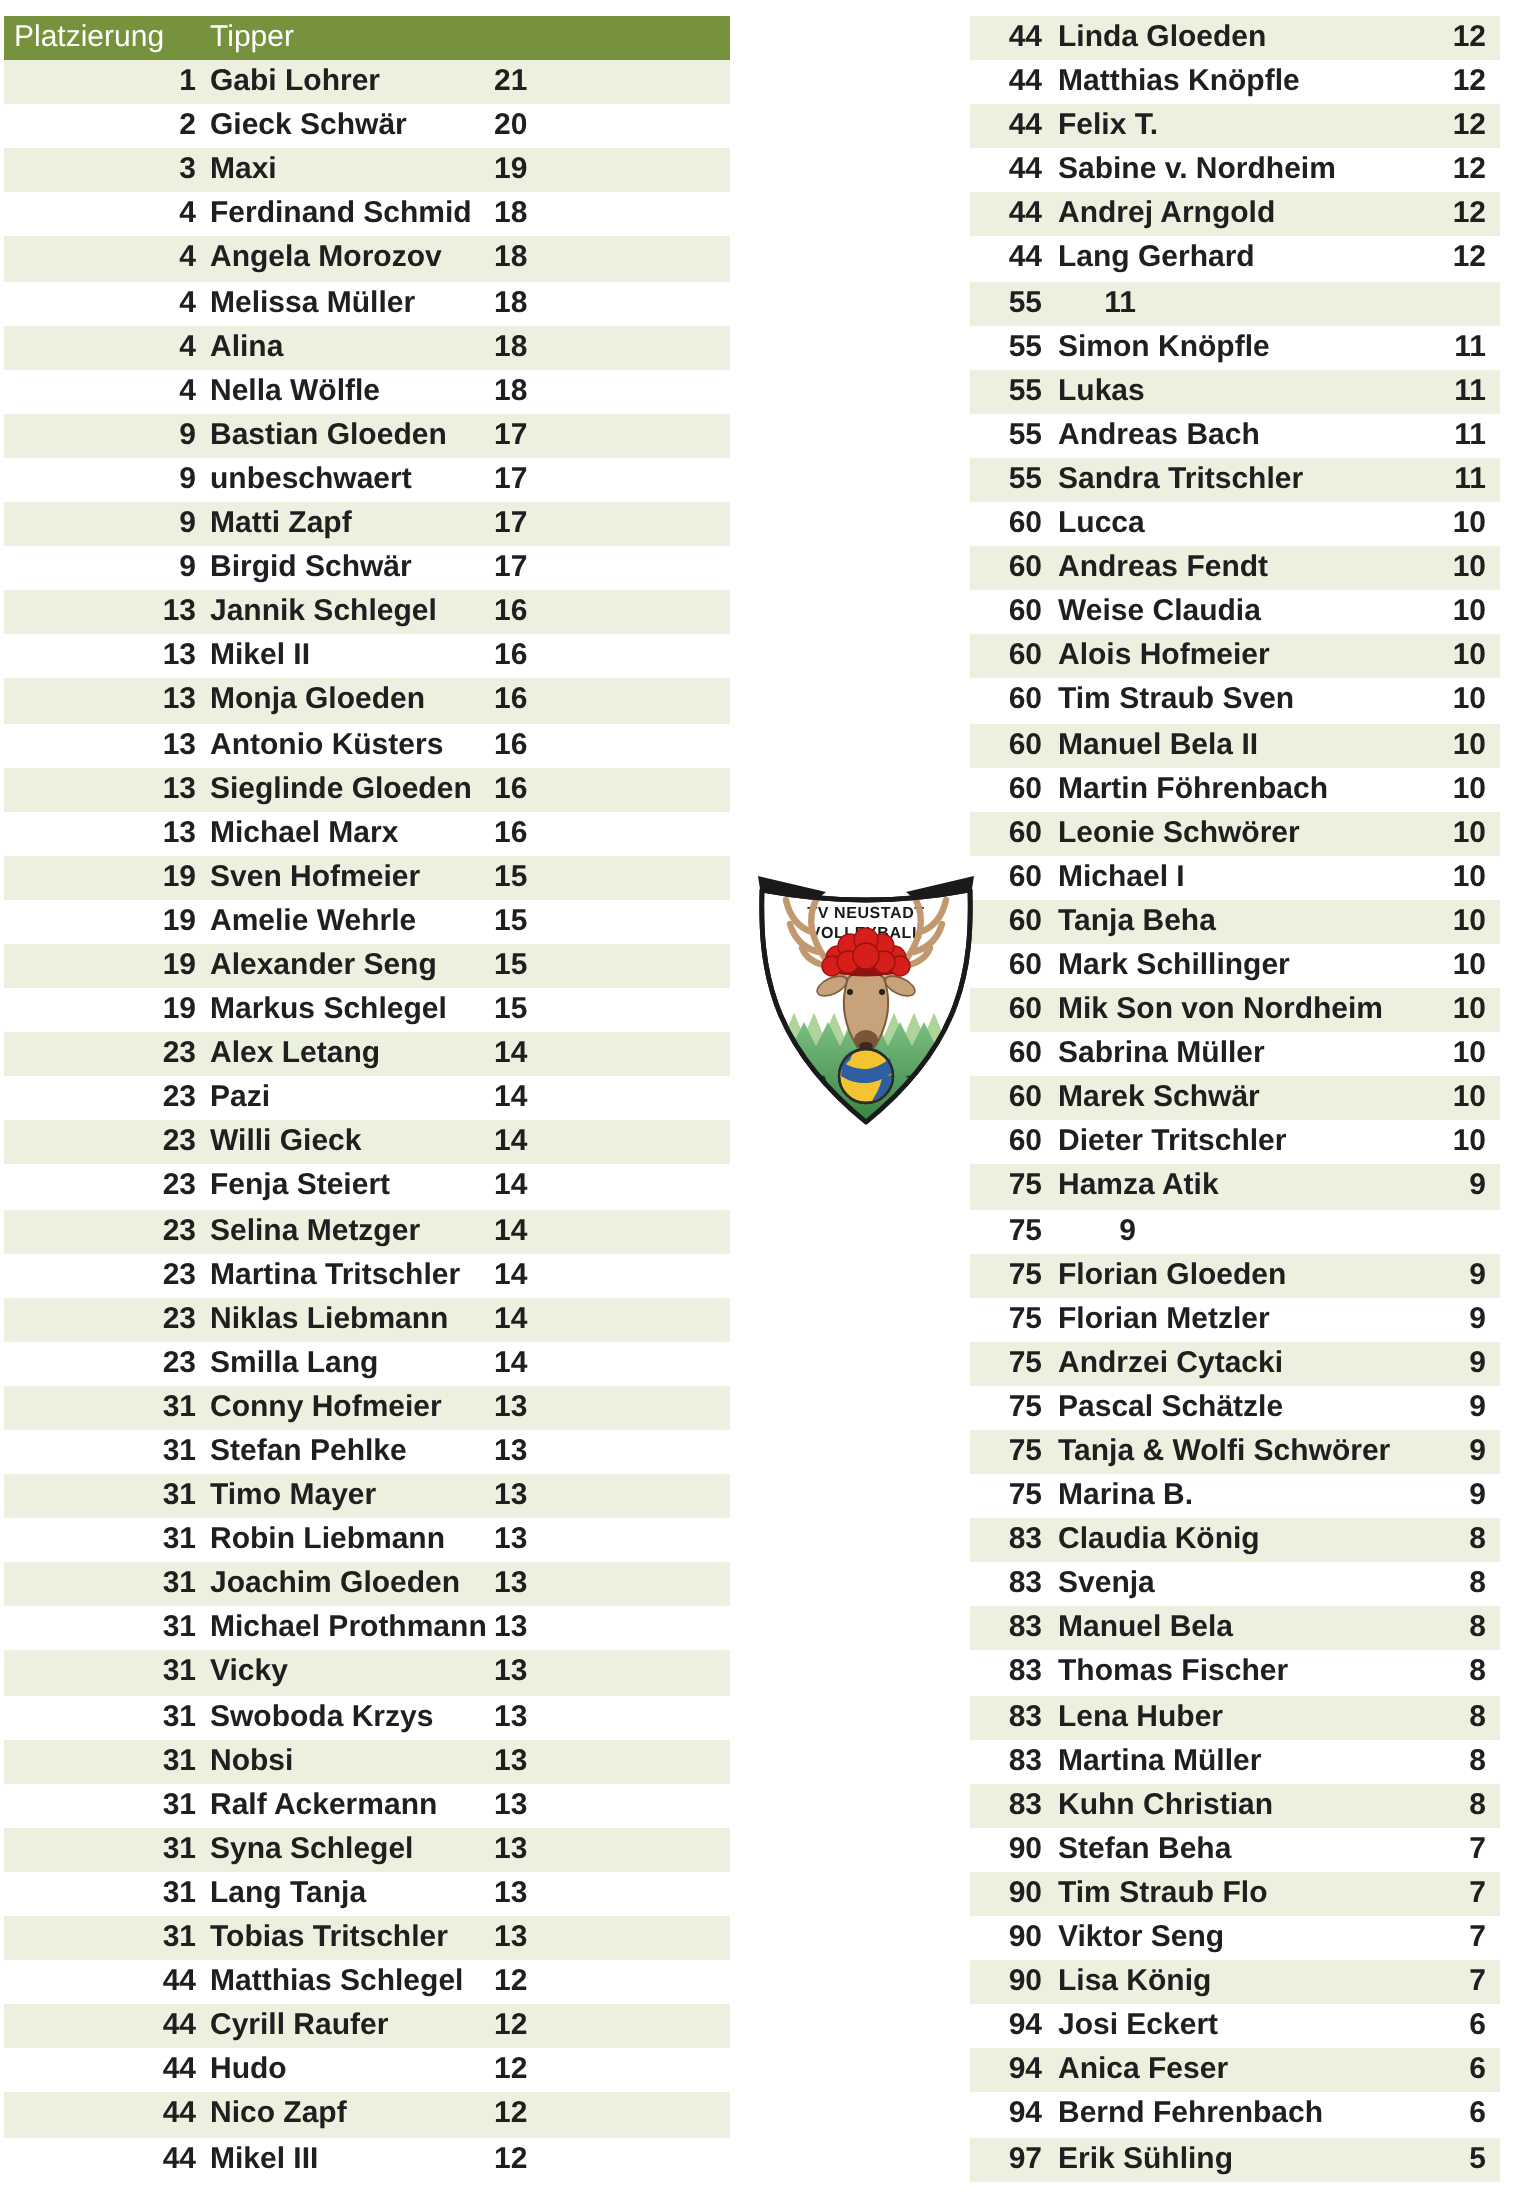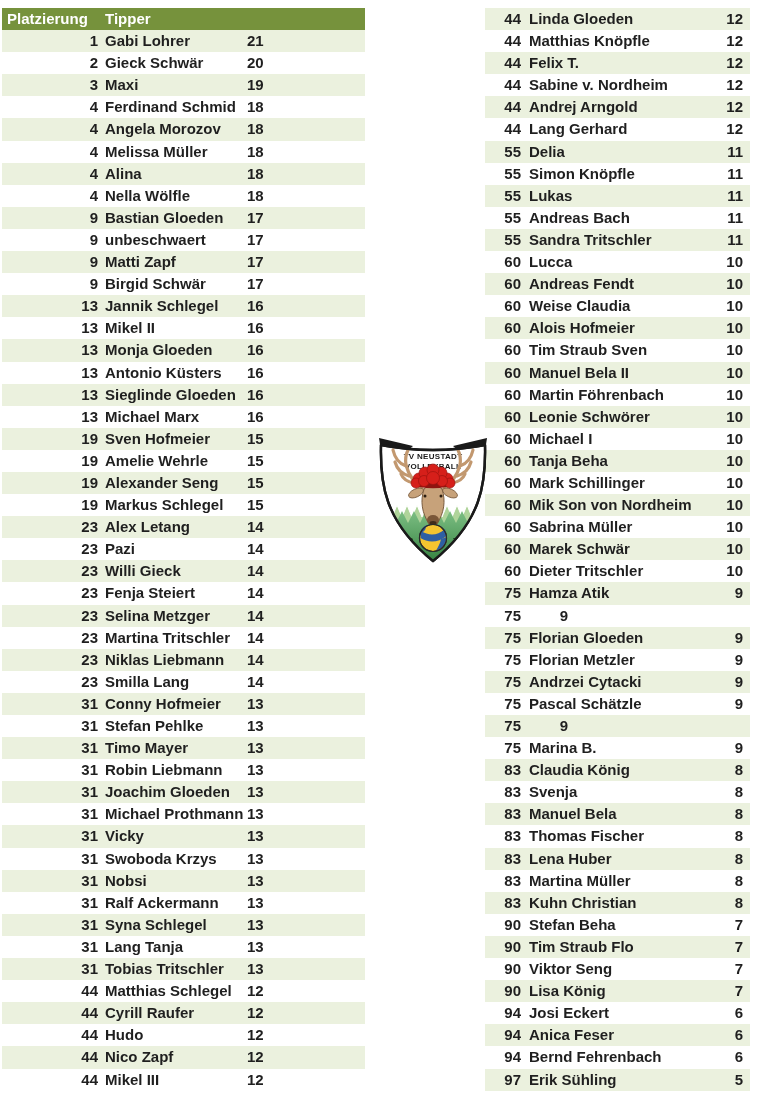--- a/index.html
+++ b/index.html
@@ -9,21 +9,21 @@
     font-family:"Liberation Sans", sans-serif;
     -webkit-font-smoothing:antialiased;
   }
   .lb-table{position:absolute;top:8px;}
   .lb-left{left:2px;width:363px;}
   .lb-right{left:485px;width:265px;}
   .hdr-row{
     display:flex;height:22.1px;line-height:22.2px;
     background:var(--header-bg,#76923C);
     color:var(--header-text,#FFFFFF);
-    font-weight:bold;font-size:15px;
+    font-weight:normal;font-size:15px;
   }
   .row{
     display:flex;height:22.1px;line-height:22.2px;
     font-size:15px;font-weight:600;
     color:var(--text,#1F1F1F);
     background:var(--row-bg,#FFFFFF);
   }
   .row.alt{background:var(--row-alt-bg,#EBF1DE);}
   .c,.h{box-sizing:border-box;white-space:nowrap;overflow:hidden;}
   
@@ -330,21 +330,20 @@
         <div class="c c-name">Andrej Arngold</div>
         <div class="c c-pts">12</div>
       </div>
       <div class="row">
         <div class="c c-rank">44</div>
         <div class="c c-name">Lang Gerhard</div>
         <div class="c c-pts">12</div>
       </div>
       <div class="row alt">
         <div class="c c-rank">55</div>
-        <div class="c c-name">Delia</div>
         <div class="c c-pts">11</div>
       </div>
       <div class="row">
         <div class="c c-rank">55</div>
         <div class="c c-name">Simon Knöpfle</div>
         <div class="c c-pts">11</div>
       </div>
       <div class="row alt">
         <div class="c c-rank">55</div>
         <div class="c c-name">Lukas</div>
@@ -459,20 +458,21 @@
         <div class="c c-name">Andrzei Cytacki</div>
         <div class="c c-pts">9</div>
       </div>
       <div class="row">
         <div class="c c-rank">75</div>
         <div class="c c-name">Pascal Schätzle</div>
         <div class="c c-pts">9</div>
       </div>
       <div class="row alt">
         <div class="c c-rank">75</div>
+        <div class="c c-name">Tanja &amp; Wolfi Schwörer</div>
         <div class="c c-pts">9</div>
       </div>
       <div class="row">
         <div class="c c-rank">75</div>
         <div class="c c-name">Marina B.</div>
         <div class="c c-pts">9</div>
       </div>
       <div class="row alt">
         <div class="c c-rank">83</div>
         <div class="c c-name">Claudia König</div>

